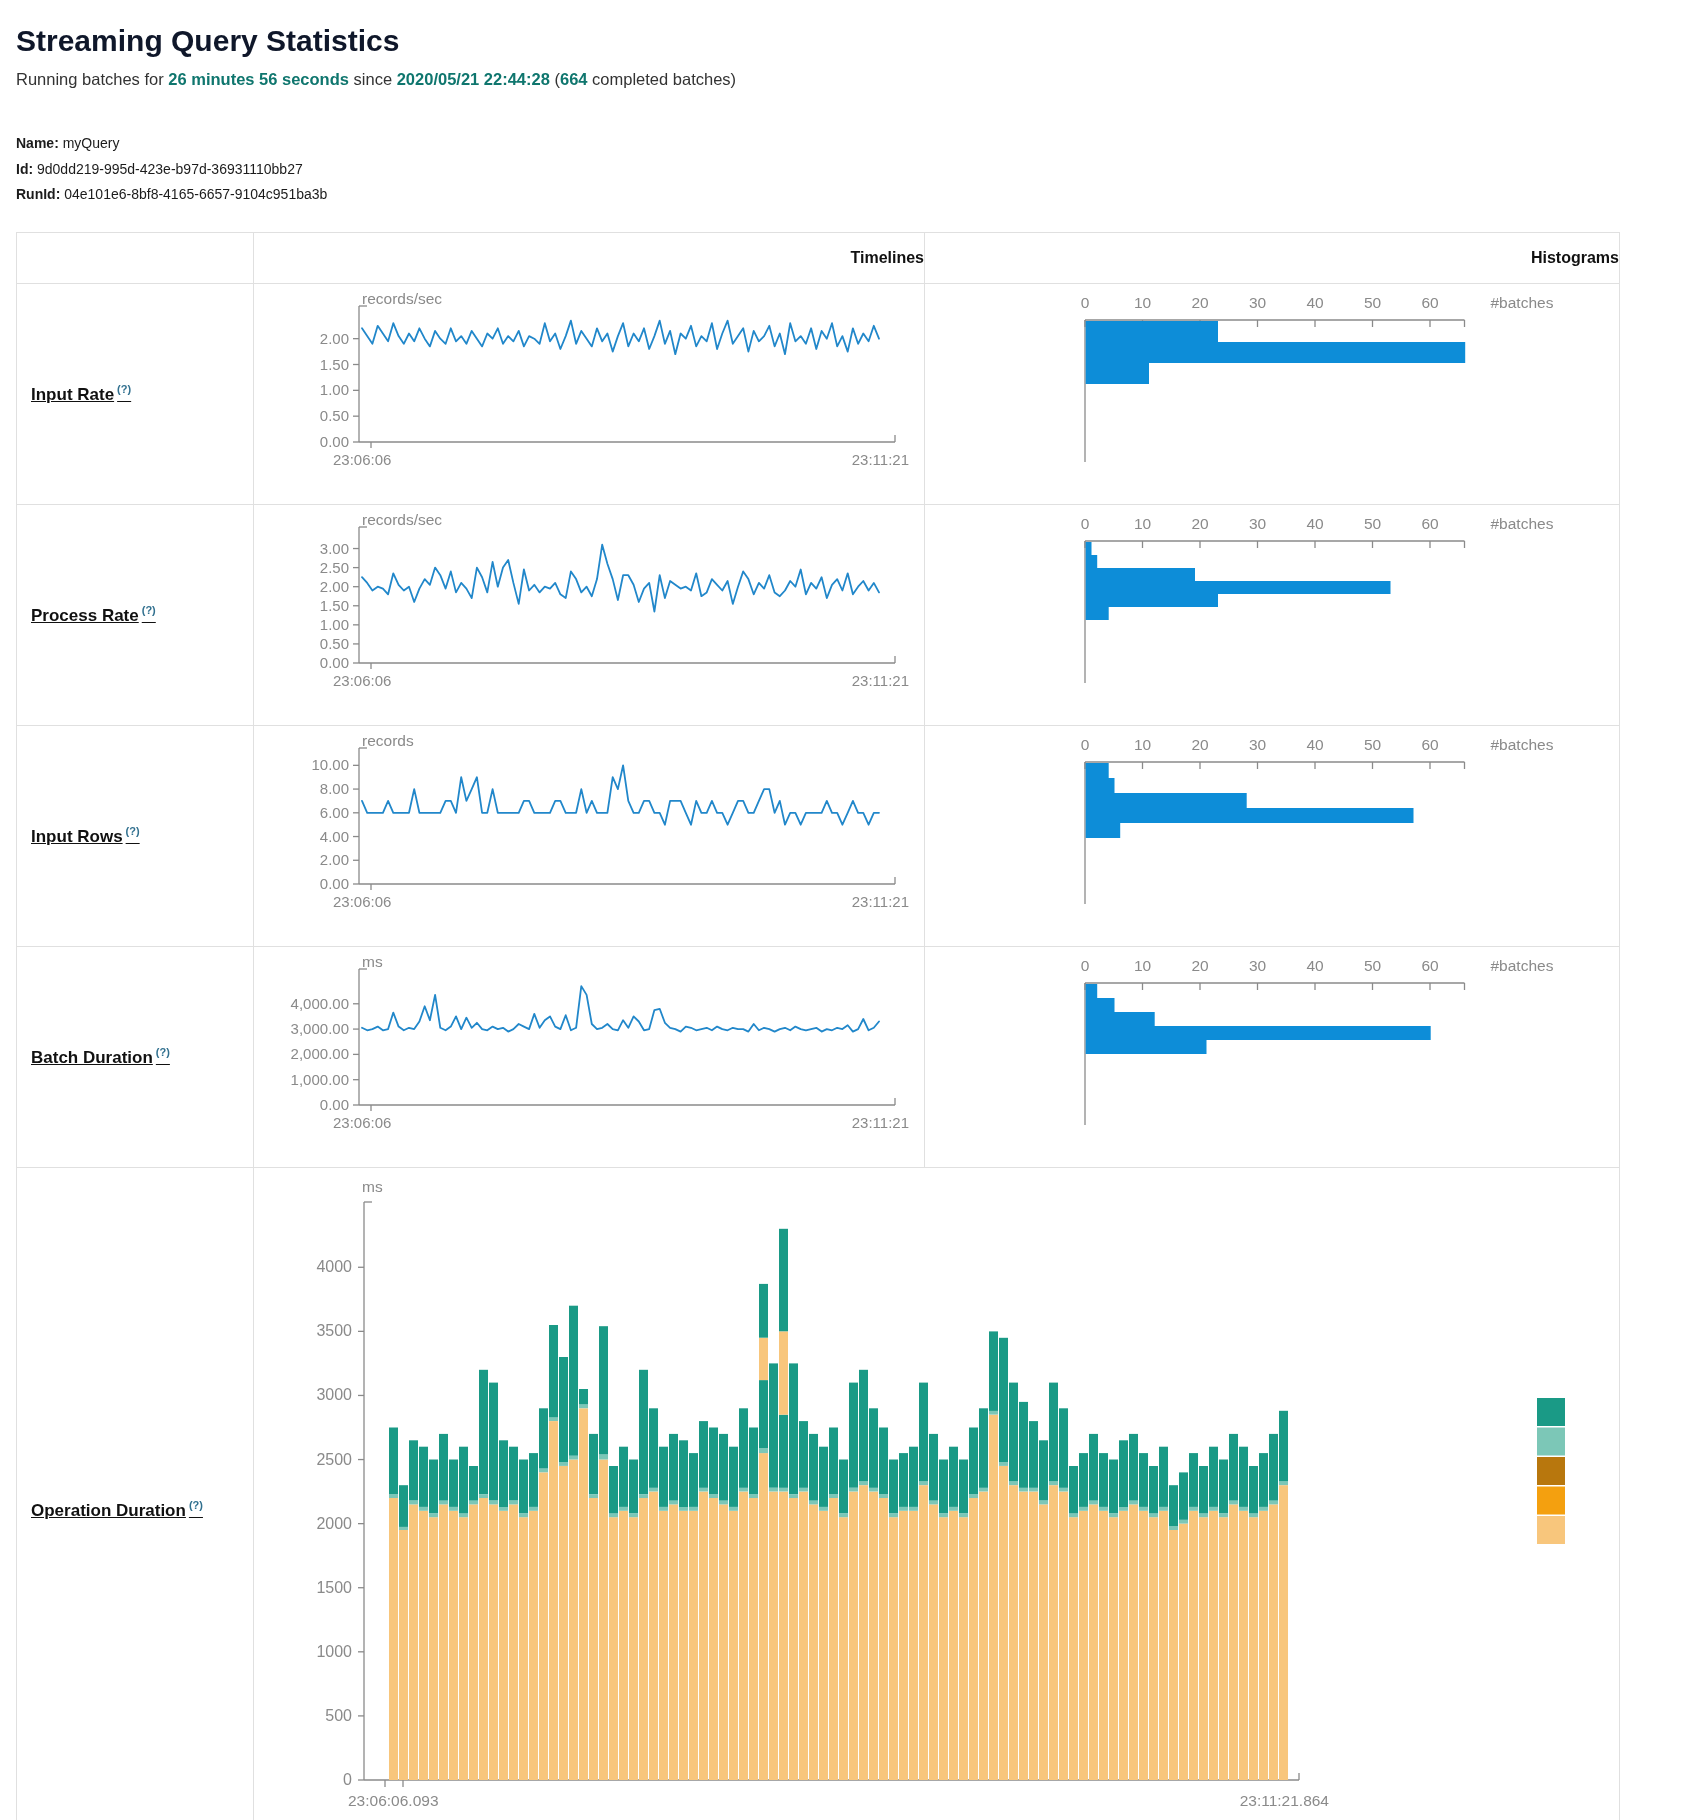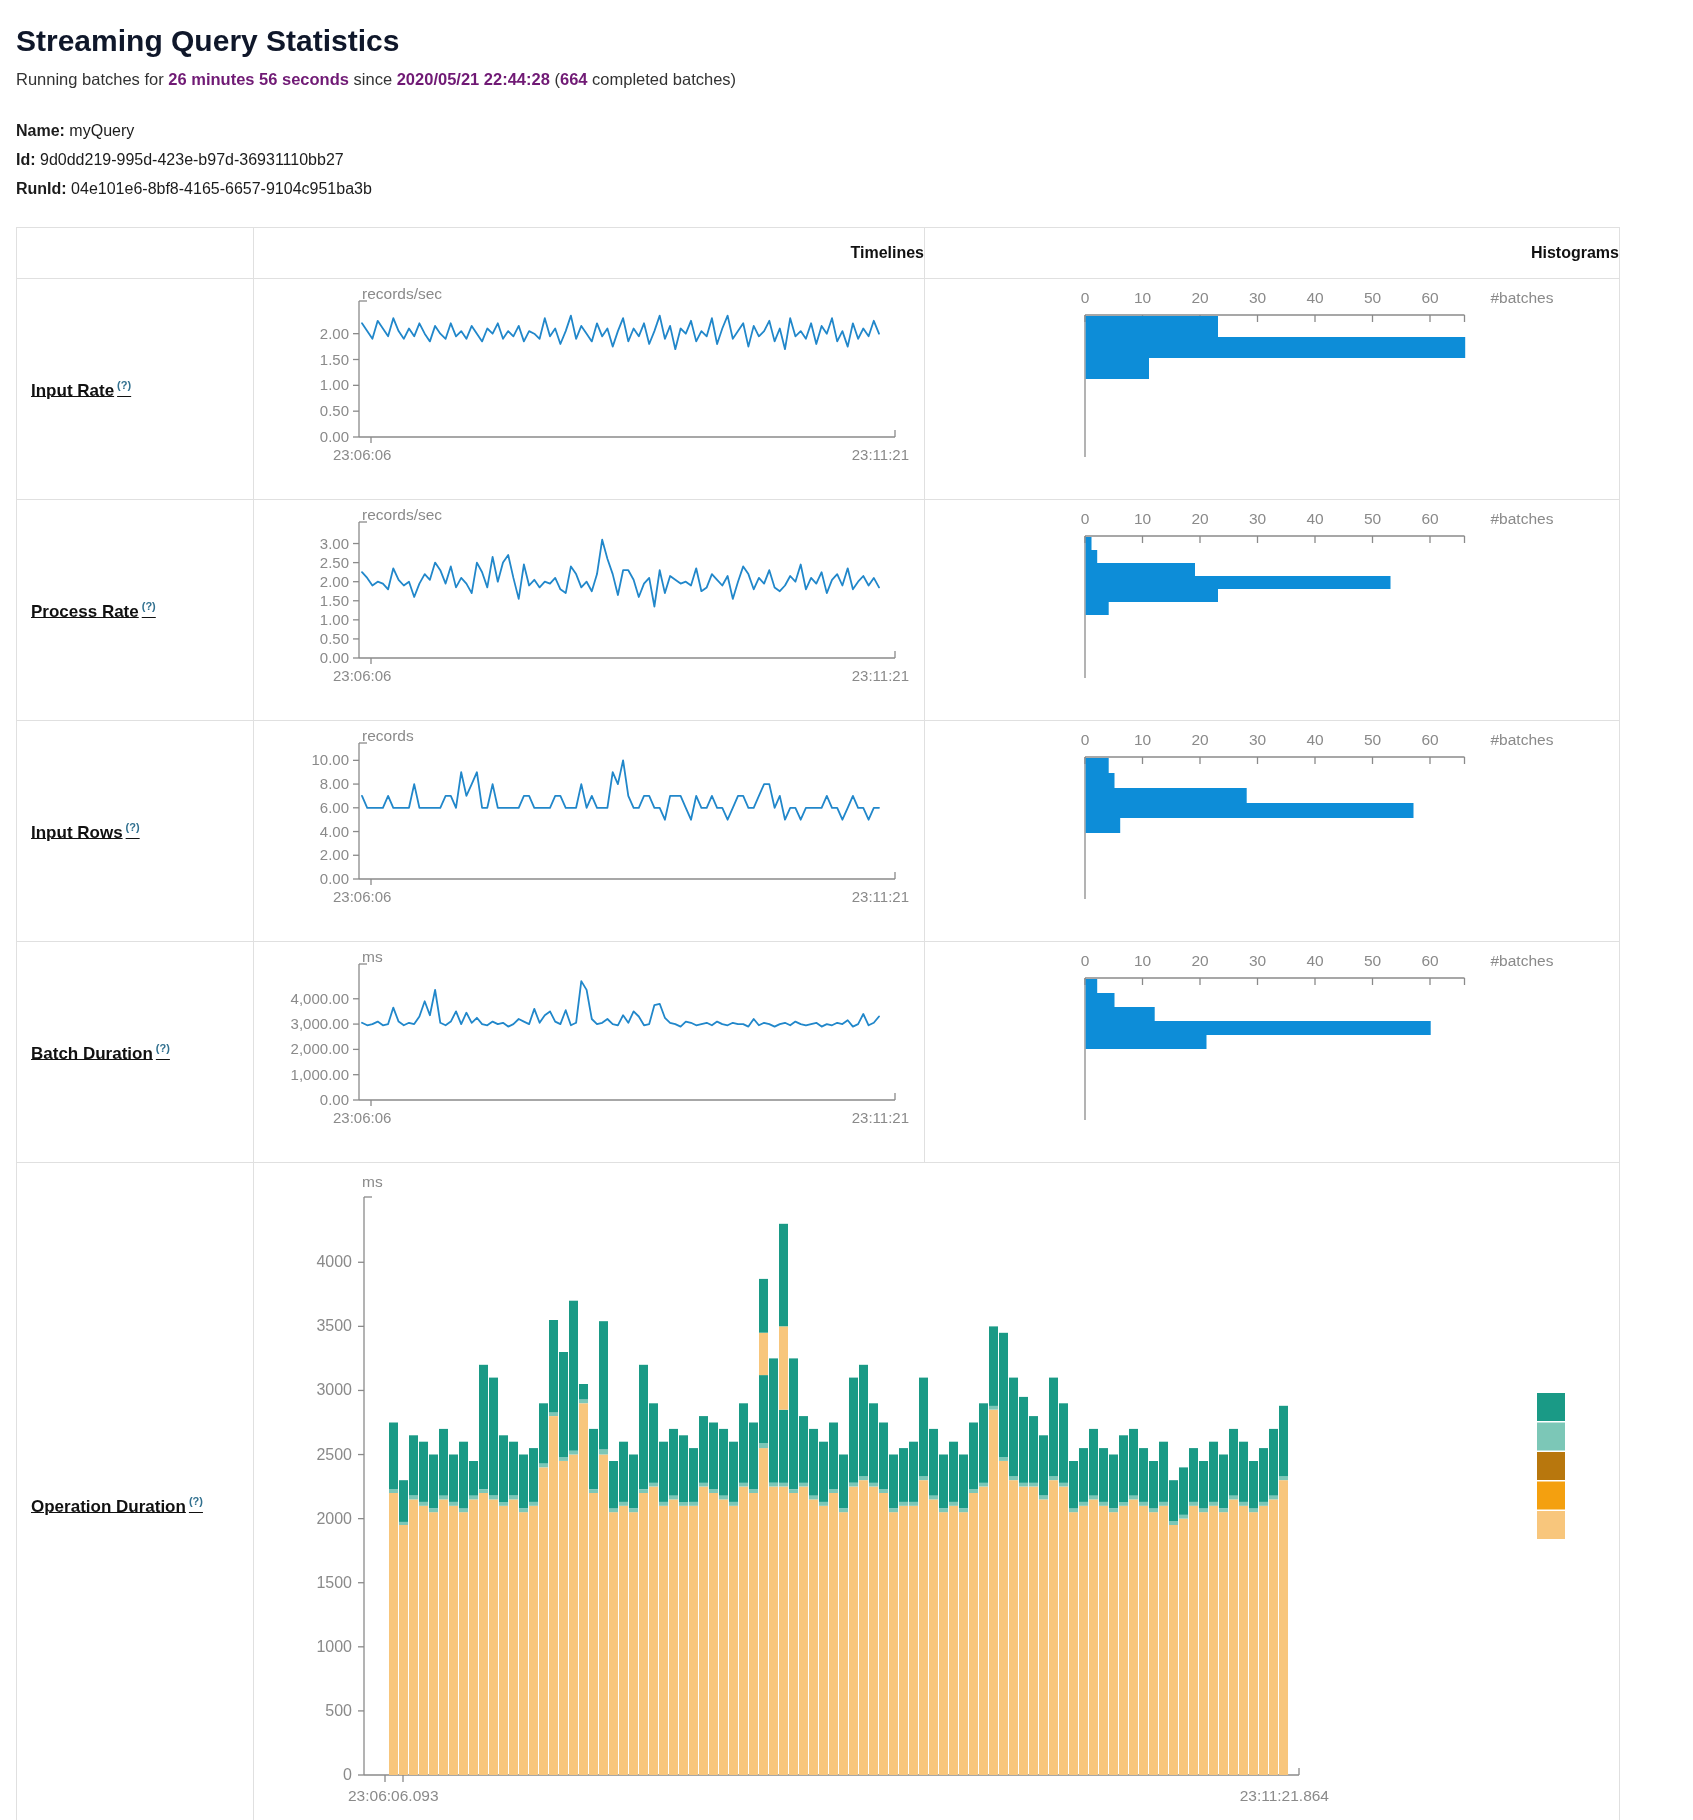--- a/index.html
+++ b/index.html
@@ -1,21 +1,21 @@
 <!DOCTYPE html>
 <html><head>
 <meta charset="utf-8">
 <style>
   html,body{margin:0;padding:0;background:#fff;color:#1c1c1c;
     font-family:"Liberation Sans","DejaVu Sans",sans-serif;}
   .container{width:1693px;padding:10px 0 0 16px;box-sizing:border-box;}
   h1{font-size:30px;font-weight:700;margin:14px 0 12px 0;color:#0f172a;}
   .subtitle{font-size:16.5px;color:#333;margin:0 0 6px 0;}
-  .subtitle b{color:#701a75;}
-  .meta{font-size:16px;margin-top:30px;}
+  .subtitle b{color:#0f766e;}
+  .meta{font-size:14px;margin-top:44px;}
   .meta div{margin:4px 0;line-height:1.55;}
   table.stats{border-collapse:collapse;margin-top:26px;table-layout:fixed;}
   table.stats th,table.stats td{border:1px solid #e0e0e0;}
   th.corner{width:234px;}
   th.colhead{text-align:right;font-size:16px;font-weight:700;color:#111;
     padding:16px 0 16px 12px;}
   th.col-tl{width:658px;}
   th.col-hg{width:682px;margin-left:16px;}
   td.label-cell{font-weight:700;font-size:17px;color:#111;
     padding-left:14px;vertical-align:middle;text-decoration:underline;}

